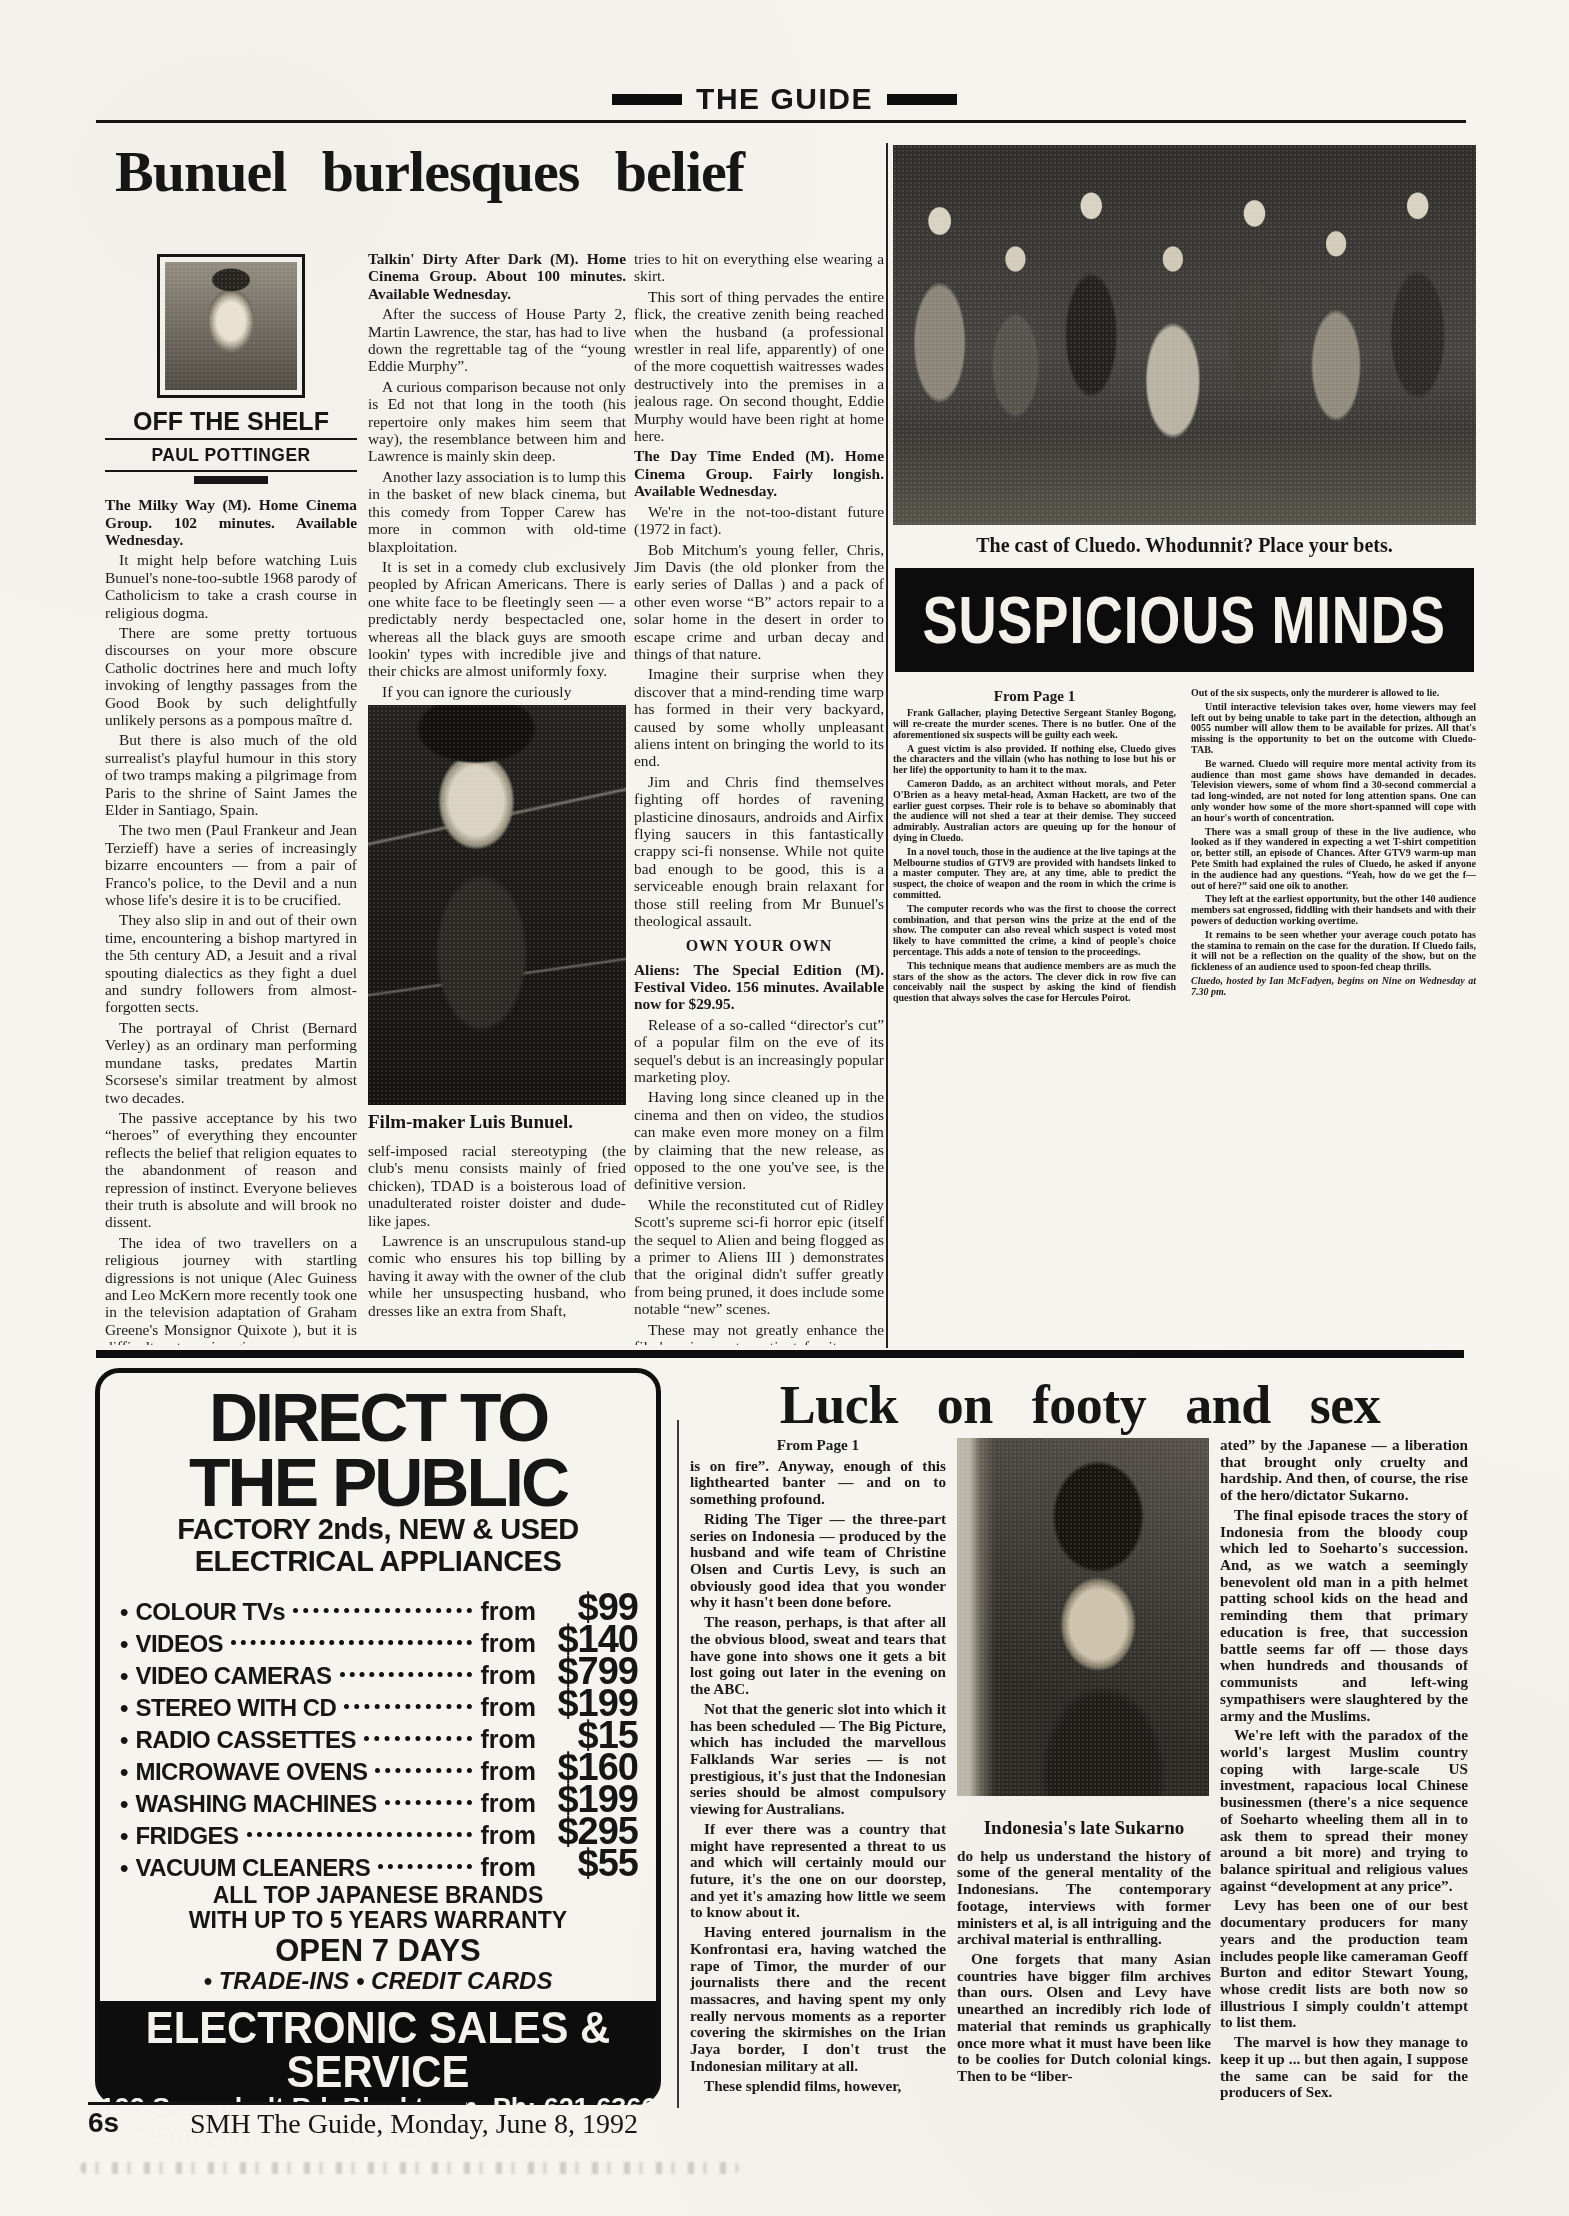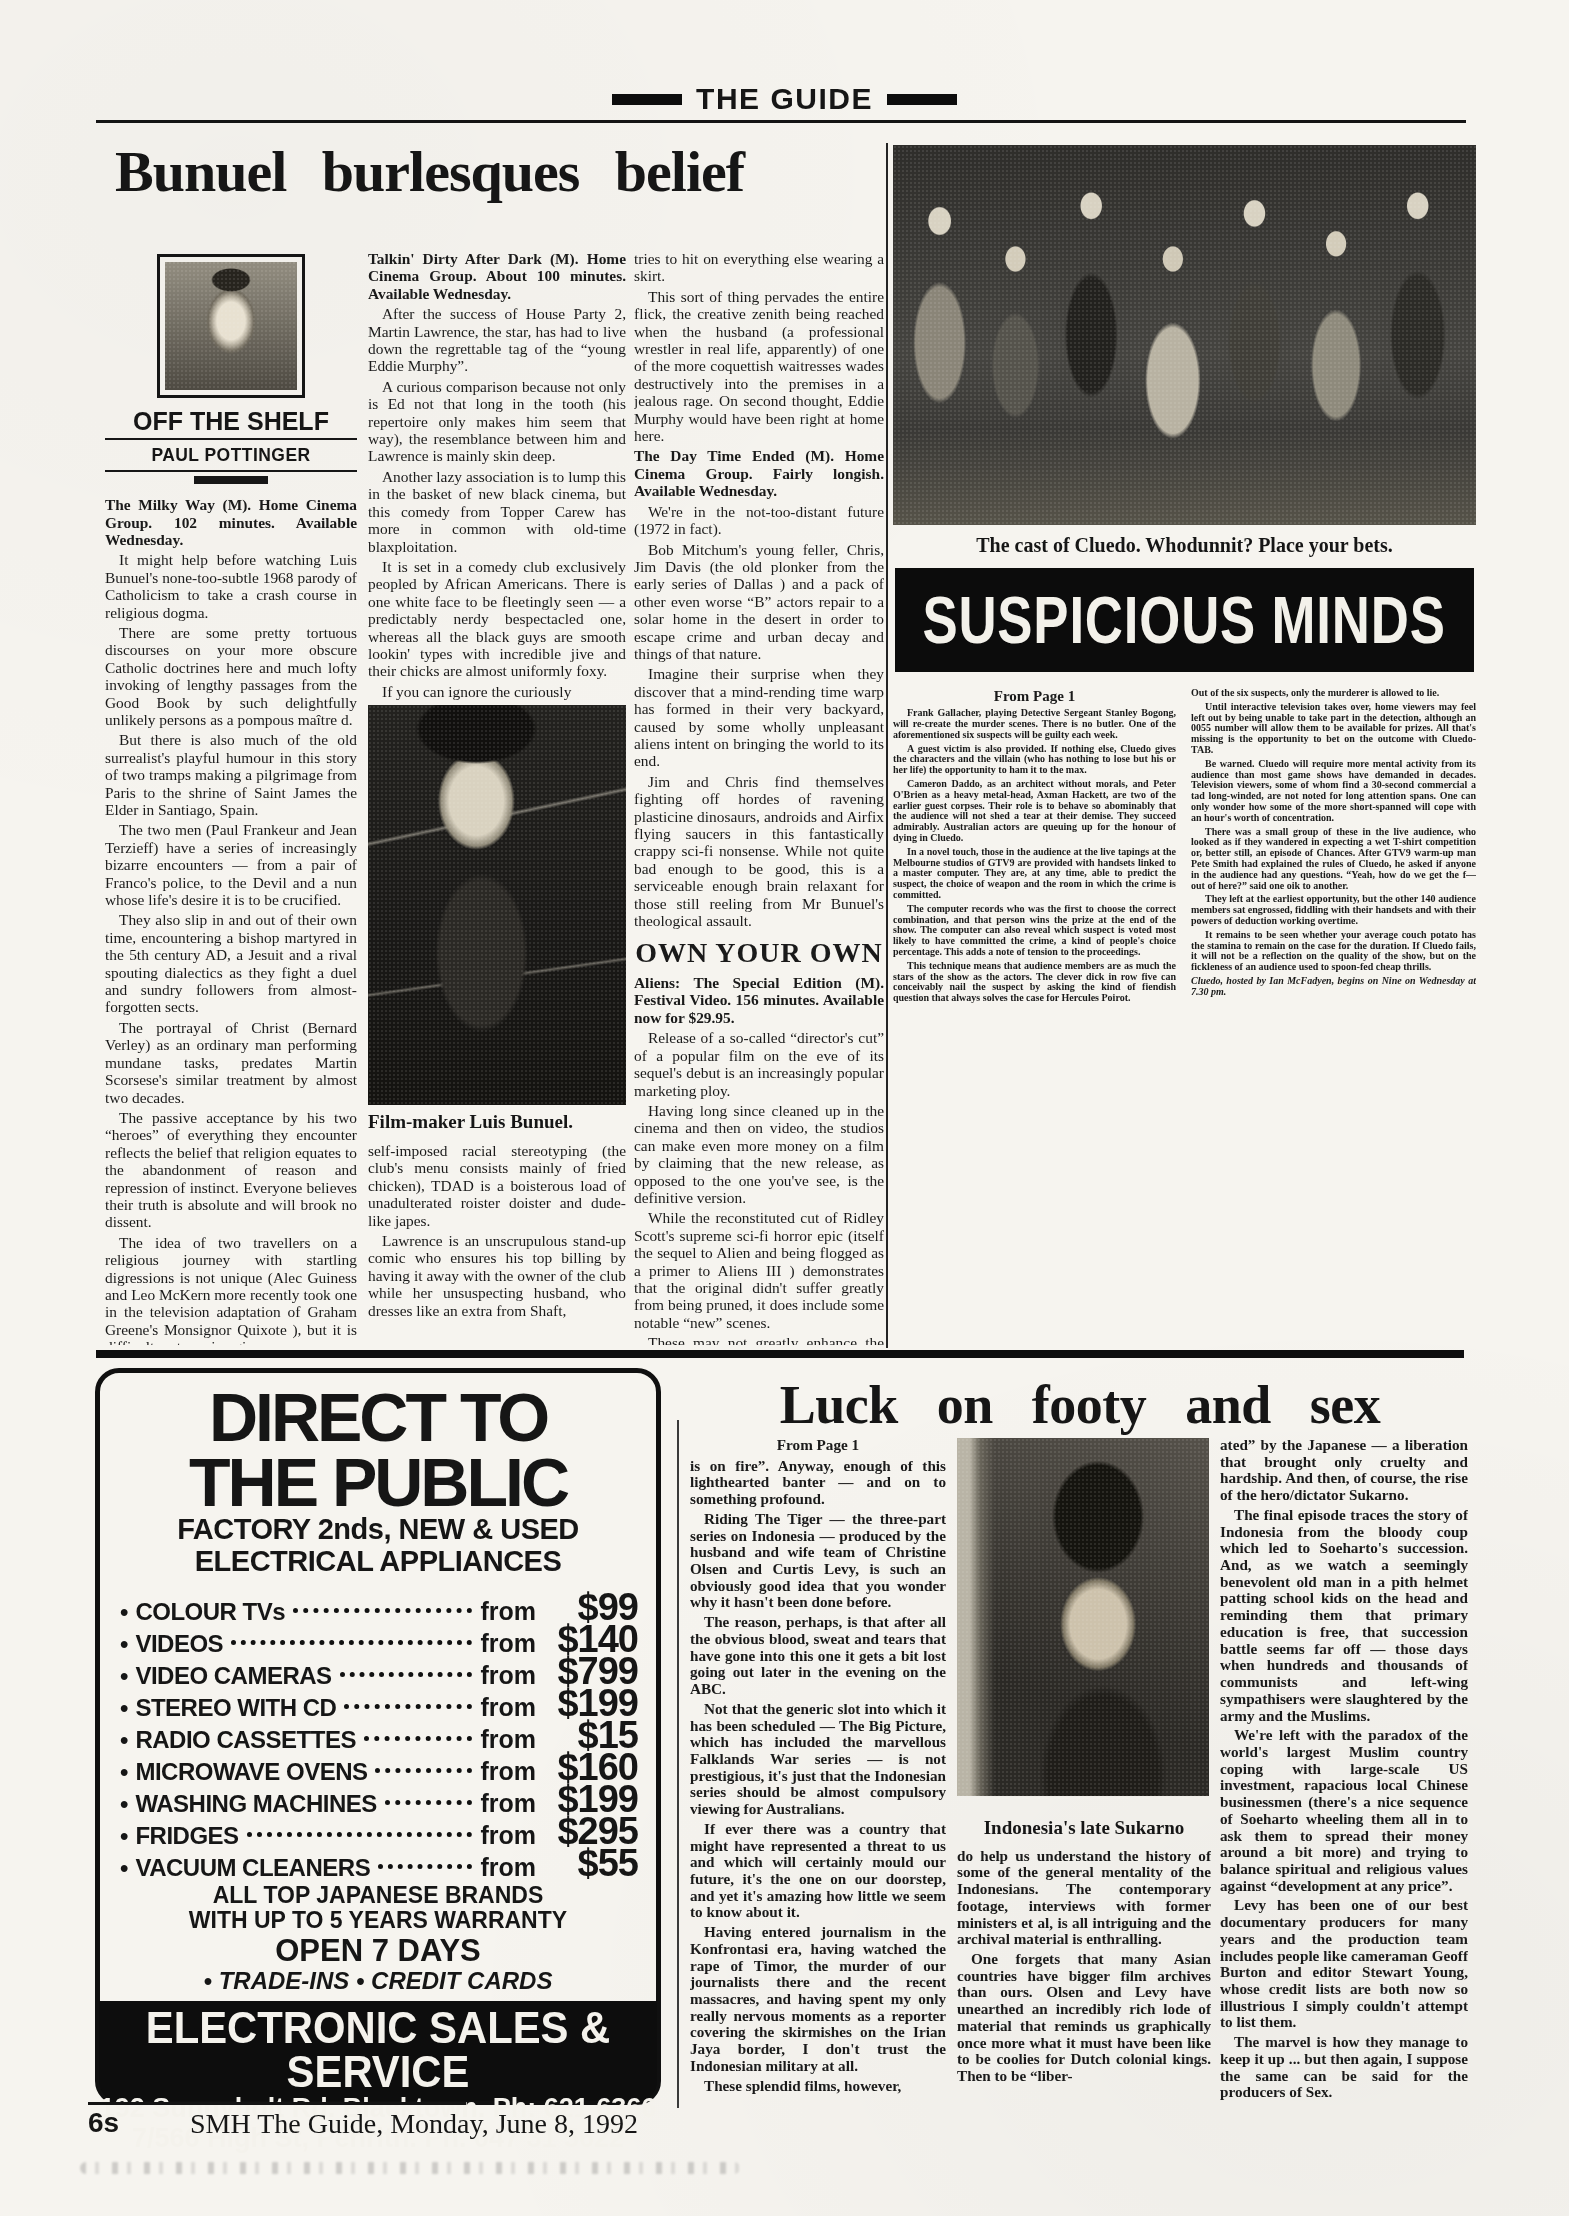--- a/index.html
+++ b/index.html
@@ -9,21 +9,21 @@
         font-family:"Liberation Serif","DejaVu Serif",serif;color:#161616;overflow:hidden;}
   
   .masthead{position:absolute;top:84px;left:0;width:100%;display:flex;justify-content:center;align-items:center;gap:14px;}
   .mast-bar{width:70px;height:11px;background:#0d0d0d;}
   .mast-title{margin:0;font:900 30px/1 "Liberation Sans","DejaVu Sans",sans-serif;letter-spacing:1.5px;}
   .top-rule{position:absolute;left:96px;top:120px;width:1370px;height:3px;background:#141414;}
   
   .para{font:400 15.4px/1.13 "Liberation Serif","DejaVu Serif",serif;text-align:justify;margin:0 0 3px;text-indent:14px;color:#1a1a1a;}
   .para.lead{font-weight:700;text-indent:0;}
   .para.noind{text-indent:0;}
-  .para.subhead{text-align:center;font-weight:700;font-size:28px;text-indent:0;margin:8px 0 5px;letter-spacing:1px;}
+  .para.subhead{text-align:center;font-weight:700;font-size:16px;text-indent:0;margin:8px 0 5px;letter-spacing:1px;}
   .para.frompage{text-align:center;font-weight:700;text-indent:0;margin-bottom:4px;}
   .para.sig{font-weight:700;font-style:italic;text-indent:0;}
   .rule{height:2px;background:#161616;margin:4px 0;}
   
   .bunuel{position:absolute;left:105px;top:132px;width:779px;height:1213px;}
   .bunuel-headline{position:absolute;left:10px;top:10px;width:765px;margin:0;font:700 58px/1.05 "Liberation Serif","DejaVu Serif",serif;word-spacing:22px;letter-spacing:-1px;}
   .bcol{position:absolute;top:118px;height:1095px;overflow:hidden;}
   .bcol1{left:0;width:252px;}
   .bcol2{left:263px;width:258px;}
   .bcol3{left:529px;width:250px;}
@@ -307,21 +307,21 @@
 
   <div class="v-rule2"></div>
 
   <section class="footy">
     <h2 class="footy-headline">Luck on footy and sex</h2>
     <div class="fcol fcol1">
       <div>
           <p class="para frompage">From Page 1</p>
           <p class="para noind">is on fire”. Anyway, enough of this lighthearted banter — and on to something profound.</p>
           <p class="para">Riding The Tiger — the three-part series on Indonesia — produced by the husband and wife team of Christine Olsen and Curtis Levy, is such an obviously good idea that you wonder why it hasn't been done before.</p>
-          <p class="para">The reason, perhaps, is that after all the obvious blood, sweat and tears that have gone into this one it gets a bit lost going out later in the evening on the ABC.</p>
+          <p class="para">The reason, perhaps, is that after all the obvious blood, sweat and tears that have gone into shows one it gets a bit lost going out later in the evening on the ABC.</p>
           <p class="para">Not that the generic slot into which it has been scheduled — The Big Picture, which has included the marvellous Falklands War series — is not prestigious, it's just that the Indonesian series should be almost compulsory viewing for Australians.</p>
           <p class="para">If ever there was a country that might have represented a threat to us and which will certainly mould our future, it's the one on our doorstep, and yet it's amazing how little we seem to know about it.</p>
           <p class="para">Having entered journalism in the Konfrontasi era, having watched the rape of Timor, the murder of our journalists there and the recent massacres, and having spent my only really nervous moments as a reporter covering the skirmishes on the Irian Jaya border, I don't trust the Indonesian military at all.</p>
           <p class="para">These splendid films, however,</p>
         </div>
     </div>
     <div class="fmid">
       <div class="sukarno-photo photo"></div>
       <div class="fcaption">Indonesia's late Sukarno</div>
       <div>

